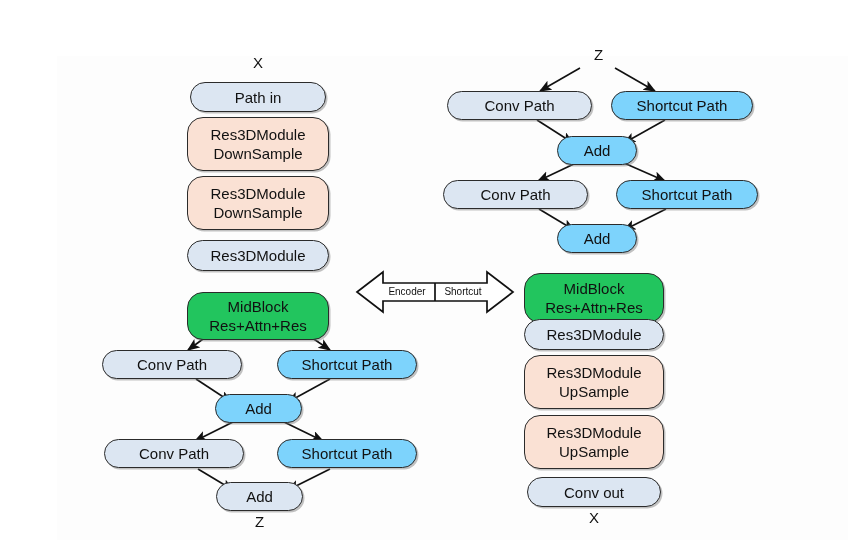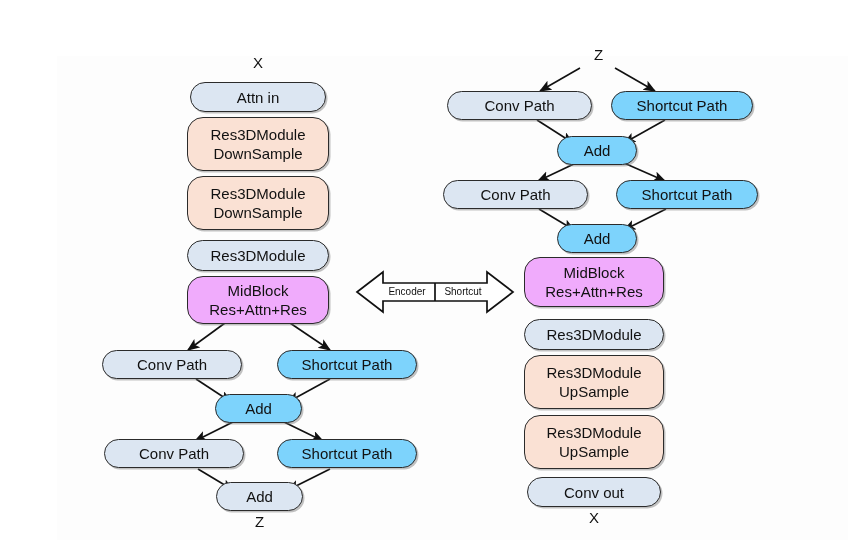--- a/index.html
+++ b/index.html
@@ -42,21 +42,21 @@
     color: #111111;
     font-size: 15px;
     line-height: 19px;
     text-align: center;
     box-shadow: 1.5px 1.5px 0 rgba(120,120,120,0.45);
     white-space: nowrap;
   }
   .node .ln { display: block; }
   .c-blue   { background: #dce6f2; }
   .c-salmon { background: #fae1d4; }
-  .c-yellow { background: #f0abfc; }
+  .c-yellow { background: #22c55e; margin-top: 16px; }
   .c-green  { background: #7dd3fc; }
 
   .vlabel {
     position: absolute;
     font-size: 15px;
     color: #111111;
     text-align: center;
     white-space: nowrap;
   }
   .arrowband {
@@ -107,21 +107,21 @@
       <line x1="624" y1="163" x2="665" y2="181"></line>
 
       <line x1="539" y1="209" x2="574" y2="230"></line>
       <line x1="666" y1="209" x2="624" y2="230"></line>
     </g>
   </svg>
 
   <div class="vlabel" style="left:190px; top:54px; width:136px;">X</div>
 
   <div class="node c-blue" style="left:190px; top:82px; width:136px; height:30px;">
-    <span class="ln">Attn in</span>
+    <span class="ln">Path in</span>
   </div>
 
   <div class="node c-salmon" style="left:187px; top:117px; width:142px; height:54px;">
     <span class="ln">Res3DModule</span>
     <span class="ln">DownSample</span>
   </div>
 
   <div class="node c-salmon" style="left:187px; top:176px; width:142px; height:54px;">
     <span class="ln">Res3DModule</span>
     <span class="ln">DownSample</span>

